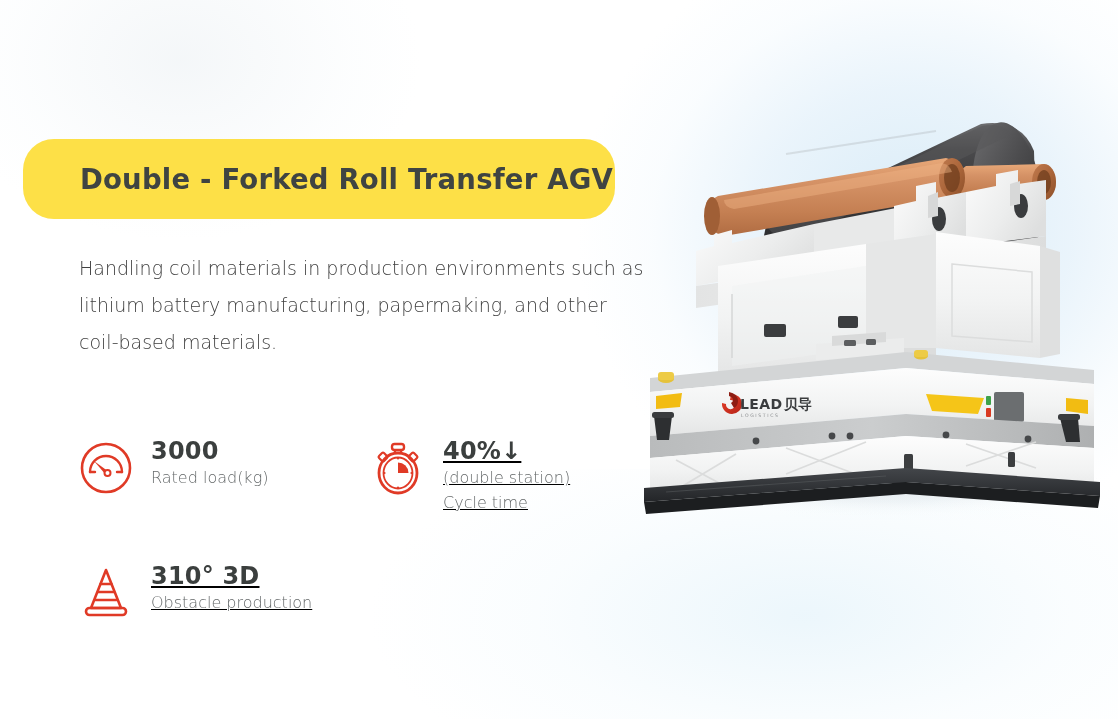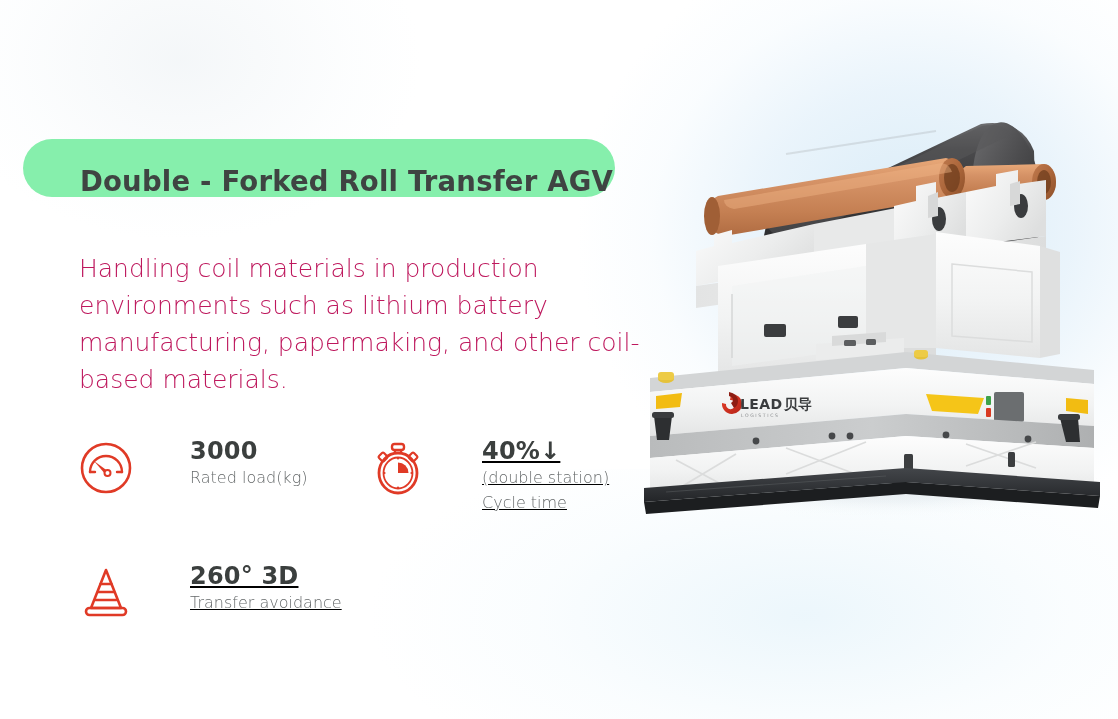--- a/index.html
+++ b/index.html
@@ -60,65 +60,64 @@
                   rgba(255,255,255,0) 78%);
     pointer-events: none;
   }
 
   
   .title-pill {
     position: absolute;
     left: 23px;
     top: 139px;
     width: 592px;
-    height: 58px;
-    background: #86efac;
+    height: 80px;
+    background: #fde047;
     border-radius: 31px;
     display: flex;
-    align-items: flex-end;
+    align-items: center;
   }
   .title-text {
     margin-left: 57px;
     font-family: "DejaVu Sans", sans-serif;
     font-size: 27.5px;
     font-weight: bold;
     color: #3f4442;
     letter-spacing: 0.2px;
     white-space: nowrap;
   }
 
   
   .description {
     position: absolute;
     left: 79px;
     top: 250px;
     width: 570px;
     font-family: "DejaVu Sans", sans-serif;
-    font-size: 25px;
+    font-size: 19px;
     line-height: 37px;
-    color: #be185d;
+    color: #404040;
     font-weight: 300;
   }
 
   
   .features {
     position: absolute;
     left: 79px;
     top: 437px;
     width: 600px;
   }
   .feature-row {
     display: flex;
     align-items: flex-start;
   }
   .feature-row.row-1 { height: 125px; }
   .feature {
     display: flex;
     align-items: flex-start;
-    gap: 39px;
   }
   .feature.col-a { width: 292px; }
   .feature.col-b { width: 300px; text-decoration: underline; }
 
   .feature-icon {
     width: 54px;
     height: 54px;
     flex: 0 0 54px;
     margin-top: 4px;
     margin-right: 18px;
@@ -398,21 +397,21 @@
 
       <div class="feature col-b">
         <svg class="feature-icon" viewBox="0 0 54 54">
           <path d="M 27 4 L 42 42 L 12 42 Z" fill="none" stroke="#e03a26" stroke-width="2.6" stroke-linejoin="round"></path>
           <path d="M 21.5 18 L 32.5 18" stroke="#e03a26" stroke-width="2.4" stroke-linecap="round"></path>
           <path d="M 19 26 L 35 26" stroke="#e03a26" stroke-width="2.4" stroke-linecap="round"></path>
           <path d="M 16.5 34 L 37.5 34" stroke="#e03a26" stroke-width="2.4" stroke-linecap="round"></path>
           <rect x="7" y="42" width="40" height="7" rx="3.5" fill="none" stroke="#e03a26" stroke-width="2.6"></rect>
         </svg>
         <div class="feature-text">
-          <div class="feature-value">260° 3D</div>
-          <div class="feature-label">Transfer avoidance</div>
+          <div class="feature-value">310° 3D</div>
+          <div class="feature-label">Obstacle production</div>
         </div>
       </div>
 
     </div>
   </div>
 
 </div>
 
 </body></html>

